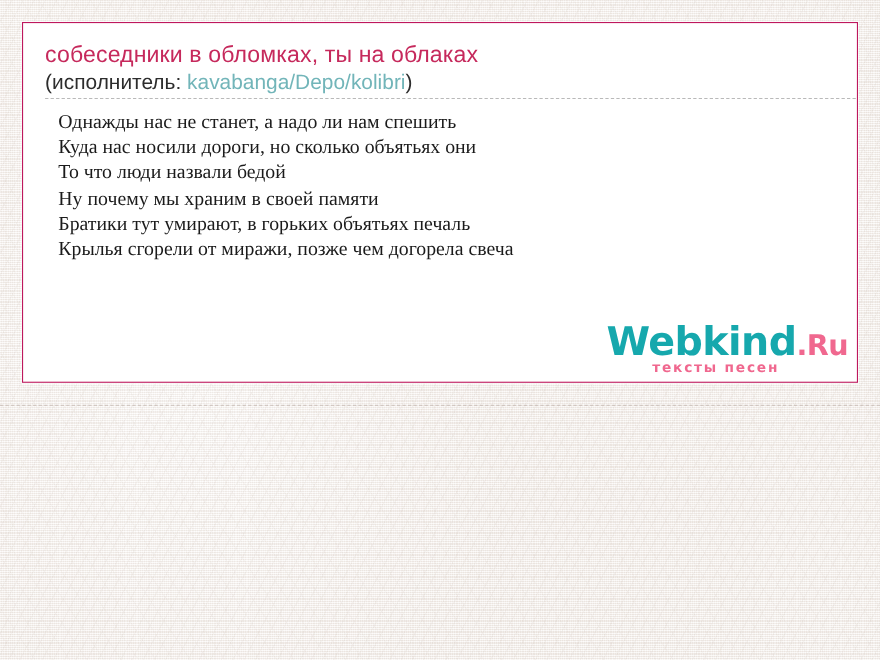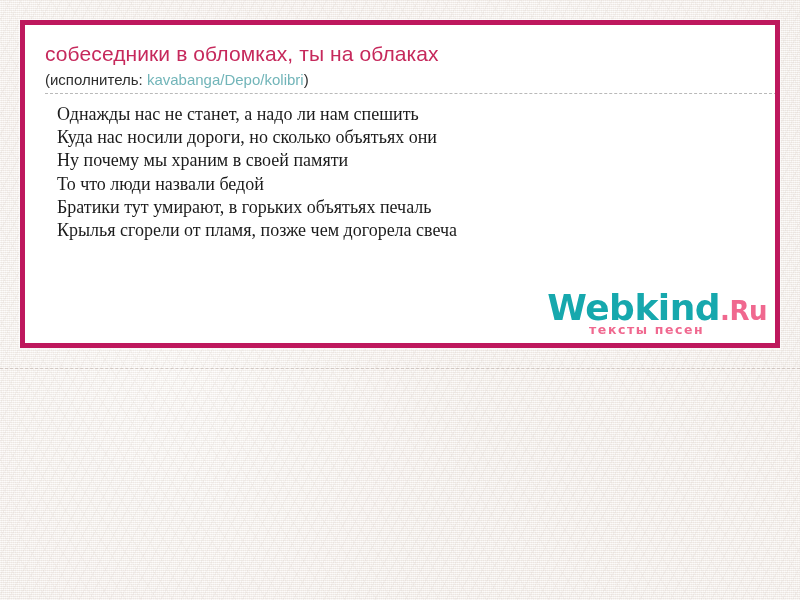--- a/index.html
+++ b/index.html
@@ -46,21 +46,21 @@
   }
 
   .card {
     position: absolute;
     left: 20px;
     top: 20px;
     width: 760px;
     height: 328px;
     box-sizing: border-box;
     background: #ffffff;
-    border: 5px solid #be185d;
+    border: 1px solid #be185d;
     box-shadow: 0 0 0 1px rgba(255,255,255,0.6);
     padding: 16px 18px 10px 20px;
     overflow: hidden;
   }
 
   .song-title {
     margin: 0;
     font-family: "Liberation Sans", "DejaVu Sans", sans-serif;
     font-size: 21px;
     line-height: 26px;
@@ -69,21 +69,21 @@
     letter-spacing: 0.1px;
     white-space: nowrap;
   }
 
   .artist-row {
     margin-top: 4px;
     padding-bottom: 5px;
     border-bottom: 1px dashed #b9b9b9;
     width: 742px;
     font-family: "Liberation Sans", "DejaVu Sans", sans-serif;
-    font-size: 15px;
+    font-size: 19px;
     line-height: 17px;
     color: #2d2d2d;
     white-space: nowrap;
   }
   .artist-link {
     color: #72b5b9;
     text-decoration: none;
     cursor: pointer;
   }
 
@@ -143,24 +143,24 @@
 
   <h1 class="song-title">собеседники в обломках, ты на облаках</h1>
 
   <div class="artist-row">
     <span>(исполнитель: </span><a class="artist-link" href="#">kavabanga/Depo/kolibri</a><span>)</span>
   </div>
 
   <ul class="lyrics">
     <li>Однажды нас не станет, а надо ли нам спешить</li>
     <li>Куда нас носили дороги, но сколько объятьях они</li>
+    <li>То что люди назвали бедой</li>
     <li>Ну почему мы храним в своей памяти</li>
-    <li>То что люди назвали бедой</li>
     <li>Братики тут умирают, в горьких объятьях печаль</li>
-    <li>Крылья сгорели от пламя, позже чем догорела свеча</li>
+    <li>Крылья сгорели от миражи, позже чем догорела свеча</li>
   </ul>
 
   <div class="logo">
     <div class="logo-main"><span class="logo-web">Webkind</span><span class="logo-dot-ru">.Ru</span></div>
     <div class="logo-sub">тексты песен</div>
   </div>
 
 </div>
 
 </body></html>

